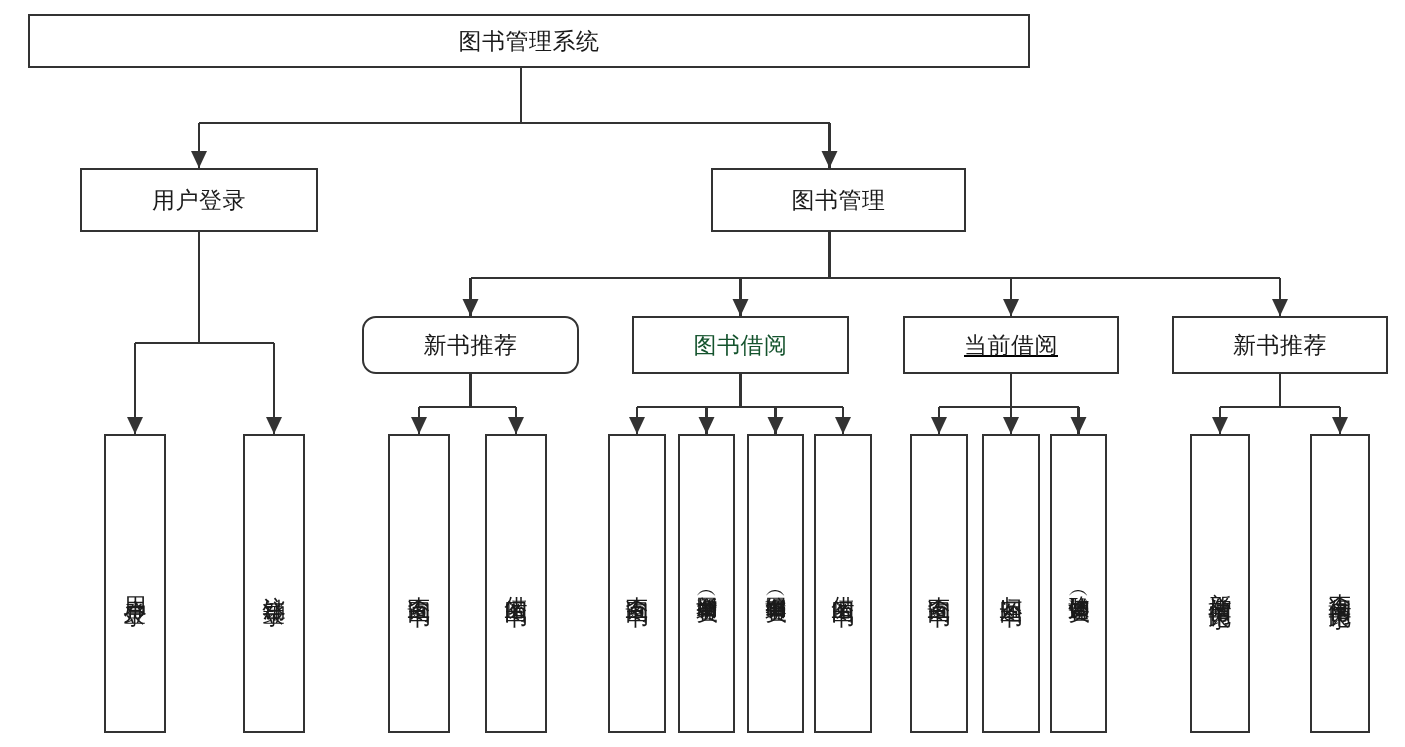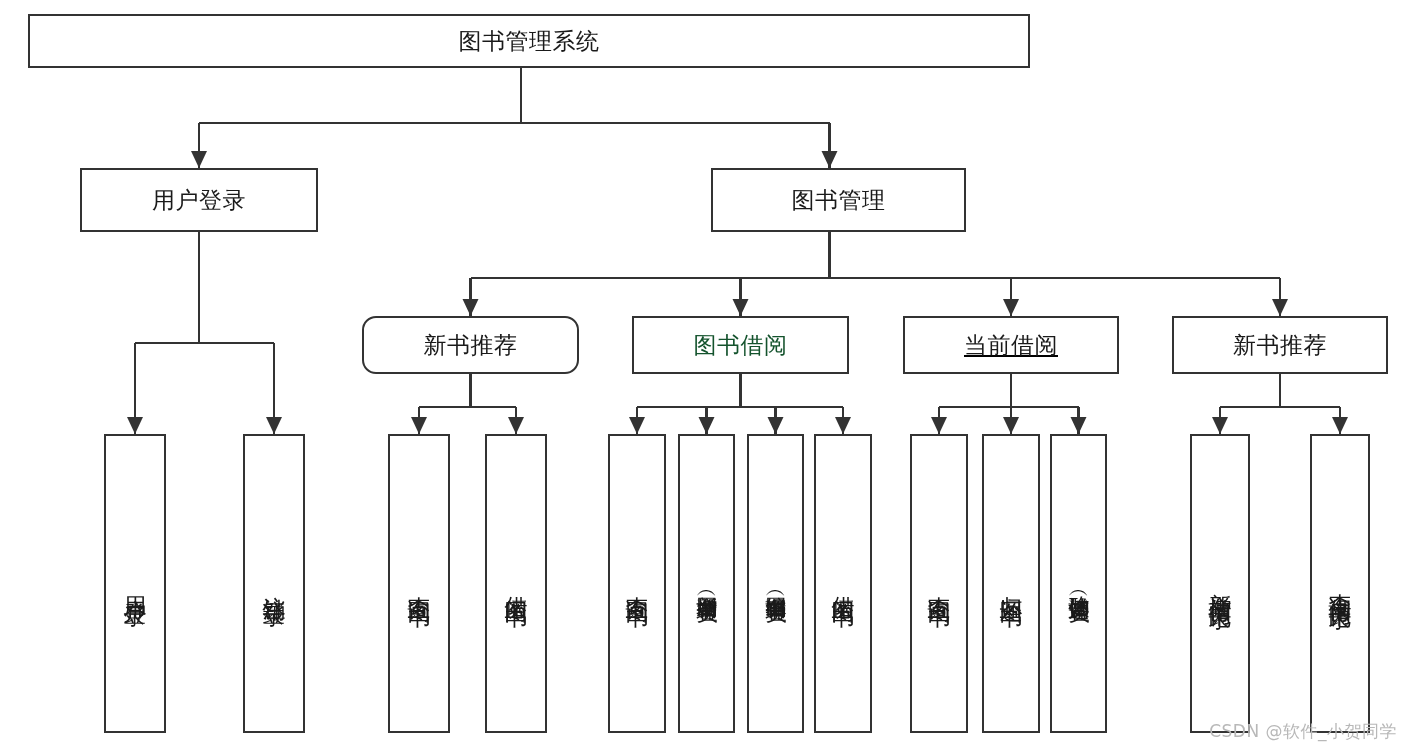--- a/index.html
+++ b/index.html
@@ -186,14 +186,13 @@
       <div class="node vertical narrow" id="node-l-confirm" style="left: 1050px; top: 434px; width: 57px; height: 299px; border-color: rgb(51, 51, 51); background: rgb(255, 255, 255);">
         <span class="label" style="color: rgb(26, 26, 26);">确认归还（管理员）</span>
       </div>
       <div class="node vertical" id="node-l-addrec" style="left: 1190px; top: 434px; width: 60px; height: 299px; border-color: rgb(51, 51, 51); background: rgb(255, 255, 255);">
         <span class="label" style="color: rgb(26, 26, 26);">新增借阅记录</span>
       </div>
       <div class="node vertical" id="node-l-qrec" style="left: 1310px; top: 434px; width: 60px; height: 299px; border-color: rgb(51, 51, 51); background: rgb(255, 255, 255);">
         <span class="label" style="color: rgb(26, 26, 26);">查询借阅记录</span>
       </div>
     </div>
-  <div id="watermark">CSDN @软件_小贺同学</div>
 </div>
 
 </body></html>

